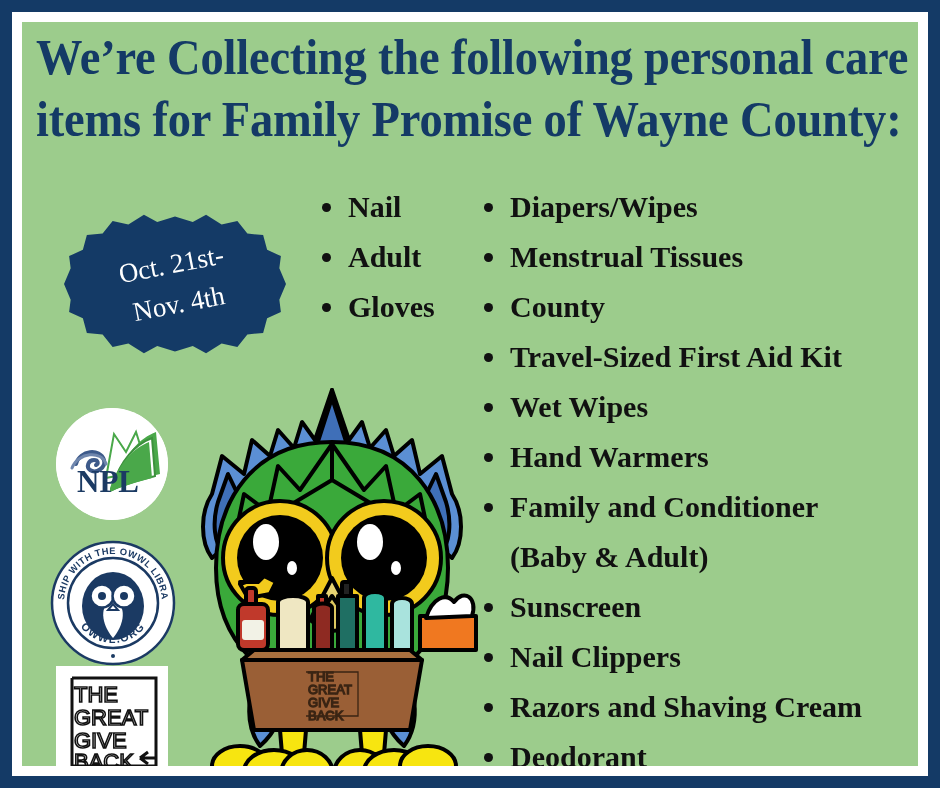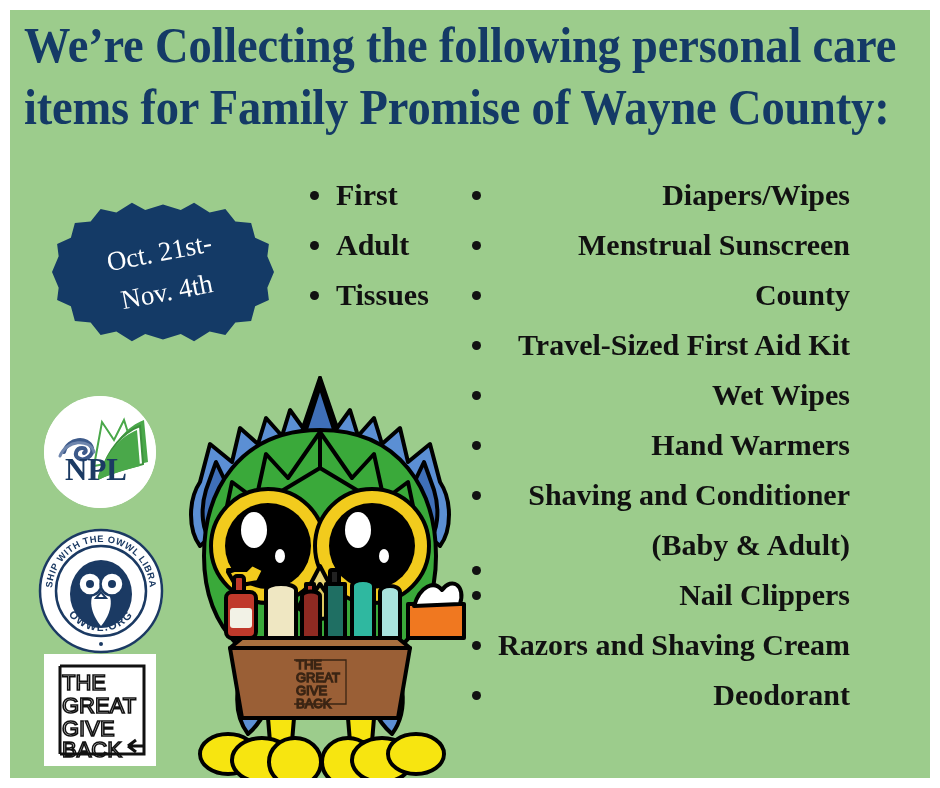--- a/index.html
+++ b/index.html
@@ -14,21 +14,21 @@
     font-family: "Liberation Serif", serif;
   }
 
   
   #poster {
     position: relative;
     width: 940px;
     height: 788px;
     box-sizing: border-box;
     background: #143a66;        
-    padding: 0;
+    padding: 12px;
   }
   #poster-white {
     position: relative;
     width: 100%;
     height: 100%;
     box-sizing: border-box;
     background: #ffffff;        
     padding: 10px;
   }
   #poster-canvas {
@@ -120,21 +120,21 @@
     top: 50%;
     width: 9px;
     height: 9px;
     margin-top: -4px;
     background: #111111;
     border-radius: 50%;
   }
   .list li.cont { padding-left: 32px; font-family: Liberation Serif, serif; }
 
   #list-left  { left: 294px; top: 160px; }
-  #list-right { left: 456px; top: 160px; text-align: right; }
+  #list-right { left: 456px; top: 160px; }
 
   
   #logo-npl {
     position: absolute;
     left: 34px;
     top: 386px;
     width: 112px;
     height: 112px;
     border-radius: 50%;
     background: #ffffff;
@@ -191,67 +191,68 @@
         <div class="burst"></div>
         <div class="burst-text">
           <span class="d-line">Oct. 21st-</span>
           <span class="d-line">Nov. 4th</span>
         </div>
       </div>
 
       <ul id="list-left" class="list">
         <li>
           <span class="bullet"></span>
-          <span>First</span>
+          <span>Nail</span>
         </li>
         <li>
           <span class="bullet"></span>
           <span>Adult</span>
         </li>
         <li>
           <span class="bullet"></span>
-          <span>Tissues</span>
+          <span>Gloves</span>
         </li>
       </ul>
 
       <ul id="list-right" class="list">
         <li>
           <span class="bullet"></span>
           <span>Diapers/Wipes</span>
         </li>
         <li>
           <span class="bullet"></span>
-          <span>Menstrual Sunscreen</span>
+          <span>Menstrual Tissues</span>
         </li>
         <li>
           <span class="bullet"></span>
           <span>County</span>
         </li>
         <li>
           <span class="bullet"></span>
           <span>Travel-Sized First Aid Kit</span>
         </li>
         <li>
           <span class="bullet"></span>
           <span>Wet Wipes</span>
         </li>
         <li>
           <span class="bullet"></span>
           <span>Hand Warmers</span>
         </li>
         <li>
           <span class="bullet"></span>
-          <span>Shaving and Conditioner</span>
+          <span>Family and Conditioner</span>
         </li>
         <li class="cont">
           
           <span>(Baby &amp; Adult)</span>
         </li>
         <li>
           <span class="bullet"></span>
+          <span>Sunscreen</span>
         </li>
         <li>
           <span class="bullet"></span>
           <span>Nail Clippers</span>
         </li>
         <li>
           <span class="bullet"></span>
           <span>Razors and Shaving Cream</span>
         </li>
         <li>

